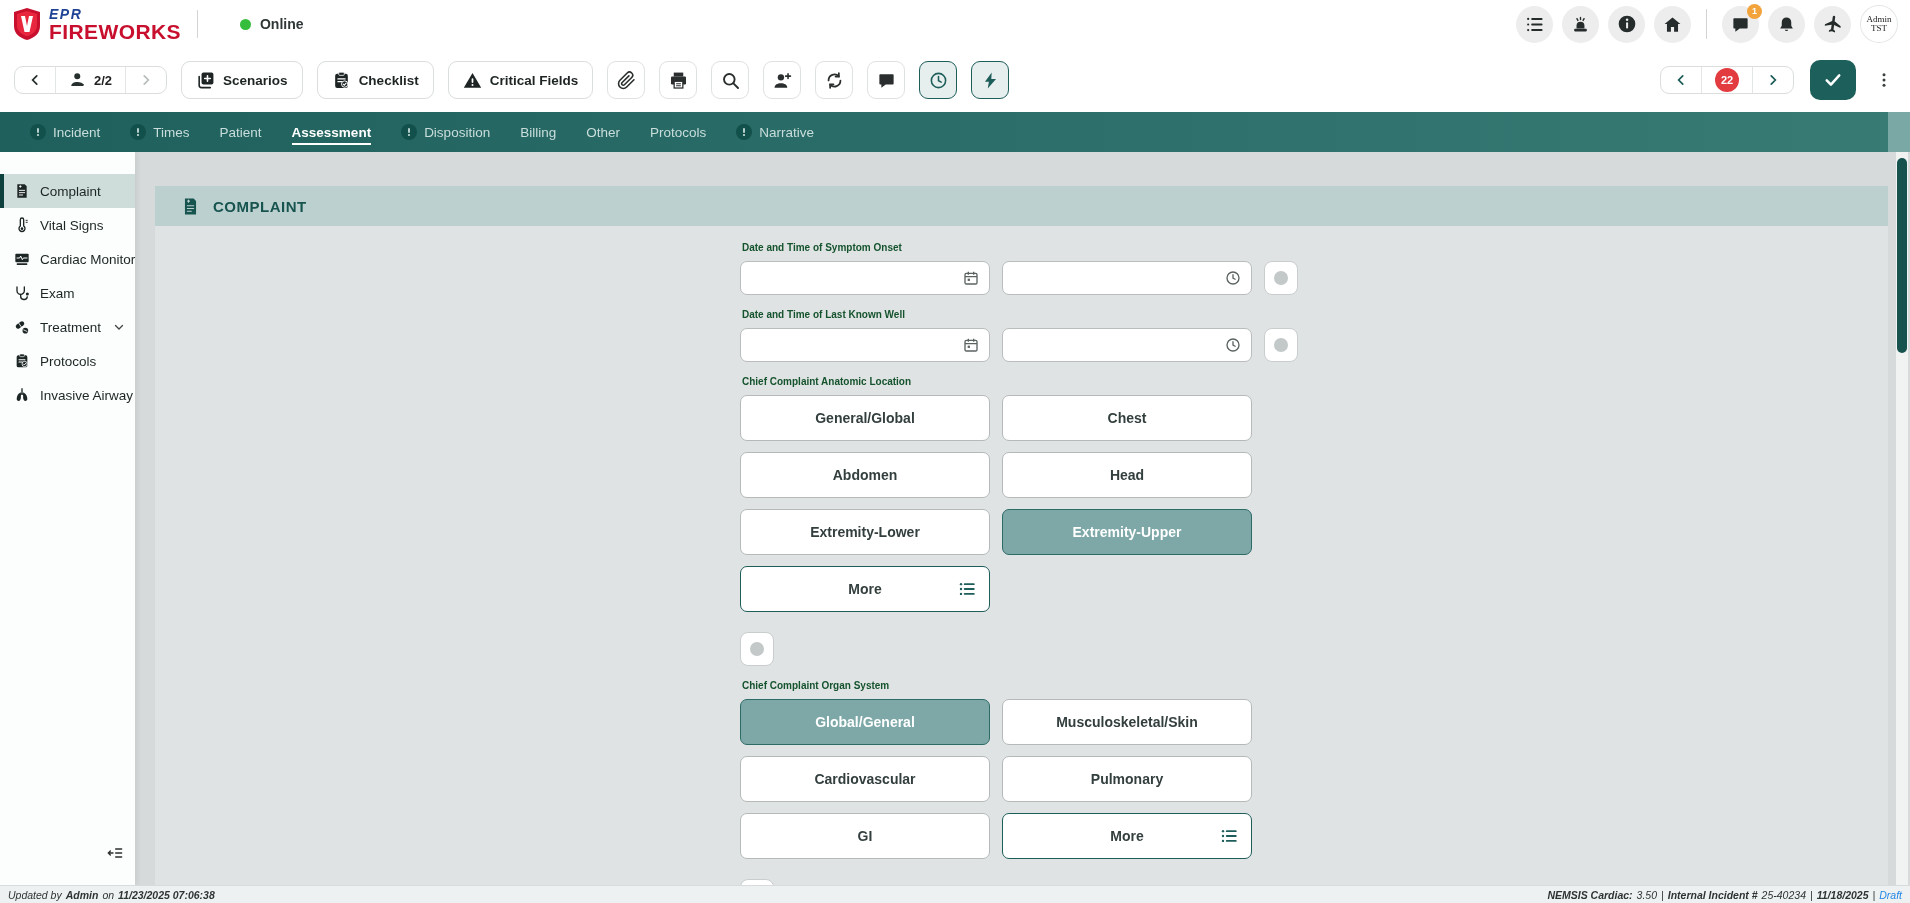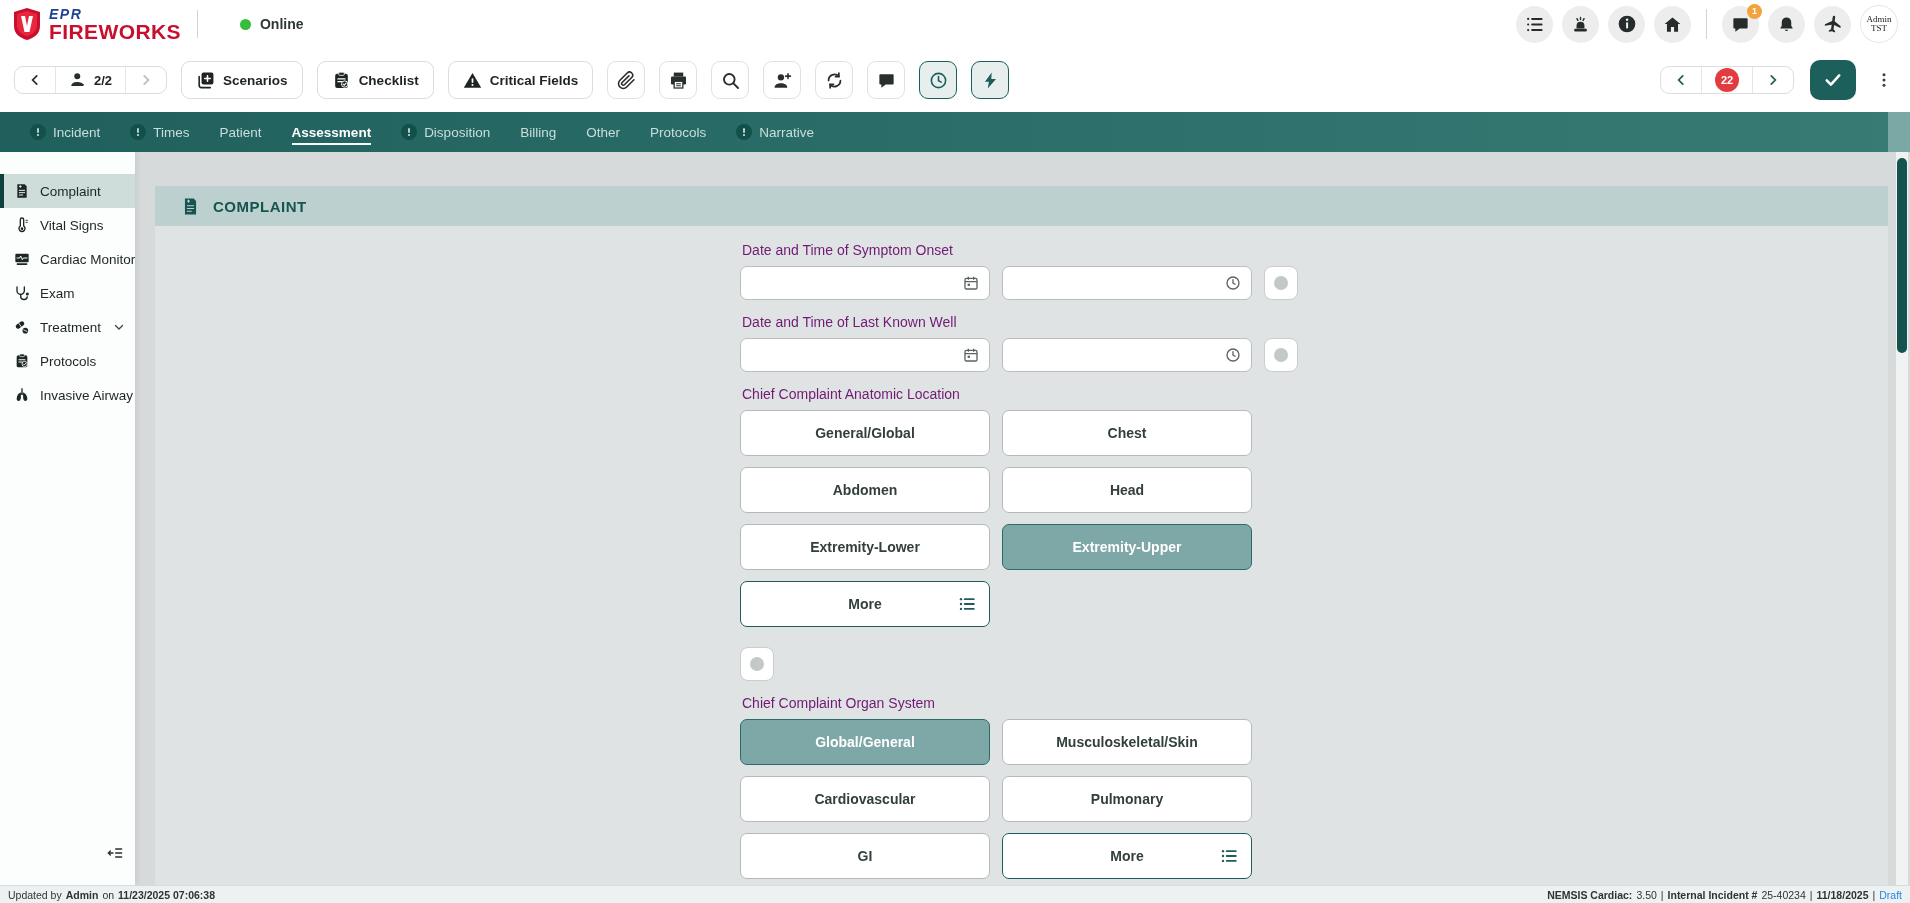--- a/index.html
+++ b/index.html
@@ -77,21 +77,21 @@
   .collapse-btn { position:absolute; bottom:22px; right:12px; background:none; border:none;
     color:#2b2f2f; cursor:pointer; }
 
   
   .panel { position:absolute; left:155px; top:186px; width:1733px; bottom:18px; z-index:2; }
   .panel-header { height:40px; background:#bcd0cf; display:flex; align-items:center; gap:13px;
     padding-left:26px; color:#17544f; }
   .panel-title { font-size:15px; font-weight:700; letter-spacing:.5px; }
   .panel-body { position:absolute; top:40px; left:0; right:0; bottom:0; background:#e0e3e3;
     overflow:hidden; padding:16px 0 0 585px; }
-  .f-label { font-size:14px; font-weight:400; color:#701a75; margin:0 0 8px 2px; }
+  .f-label { font-size:10px; font-weight:700; color:#14532d; margin:0 0 8px 2px; }
   .row { display:flex; gap:12px; align-items:center; margin-bottom:14px; }
   .inp { width:250px; height:34px; background:#fff; border:1px solid #b9bdbd; border-radius:7px;
     display:flex; align-items:center; justify-content:flex-end; padding-right:10px; color:#5b6262; cursor:text; }
   .inp.wide { width:512px; }
   .na-btn { width:34px; height:34px; flex:none; border:1px solid #c9cdcd; border-radius:8px; background:#fff;
     display:flex; align-items:center; justify-content:center; cursor:pointer; }
   .na-dot { width:14px; height:14px; border-radius:50%; background:#c3c8c8; }
   .group-row { display:flex; gap:14px; align-items:flex-start; margin-bottom:14px;flex-direction:column; }
   .opt-grid { display:grid; grid-template-columns:250px 250px; gap:11px 12px; }
   .opt-btn { width:250px; height:46px; background:#fff; border:1px solid #b5bab9; border-radius:7px;
@@ -103,21 +103,21 @@
   .na-top { margin-top:6px; }
 
   
   .scroll-track { position:absolute; top:152px; right:2px; width:12px; bottom:18px; background:#f1f3f3; z-index:6; }
   .scroll-thumb { position:absolute; top:6px; left:1px; width:10px; height:195px; background:#16534f; border-radius:6px; cursor:grab; }
 
   
   .statusbar { position:absolute; bottom:0; left:0; width:1910px; height:18px; background:#eef1f1;
     border-top:1px solid #d8dbdb; display:flex; align-items:center; justify-content:space-between;
     padding:0 8px; font-size:10.5px; color:#2e3434; z-index:7; }
-  .sb-left, .sb-right { display:flex; align-items:center; gap:4px; white-space:nowrap; }
+  .sb-left, .sb-right { display:flex; align-items:center; gap:4px; white-space:nowrap;font-style:italic; }
   .b { font-weight:bold; }
   .draft { color:#2387e4; cursor:pointer; }
 </style>
 </head>
 <body>
 
 <div class="topbar">
   <div class="tb-left">
     <div class="logo">
       <svg width="30" height="34" viewBox="0 0 30 34">

